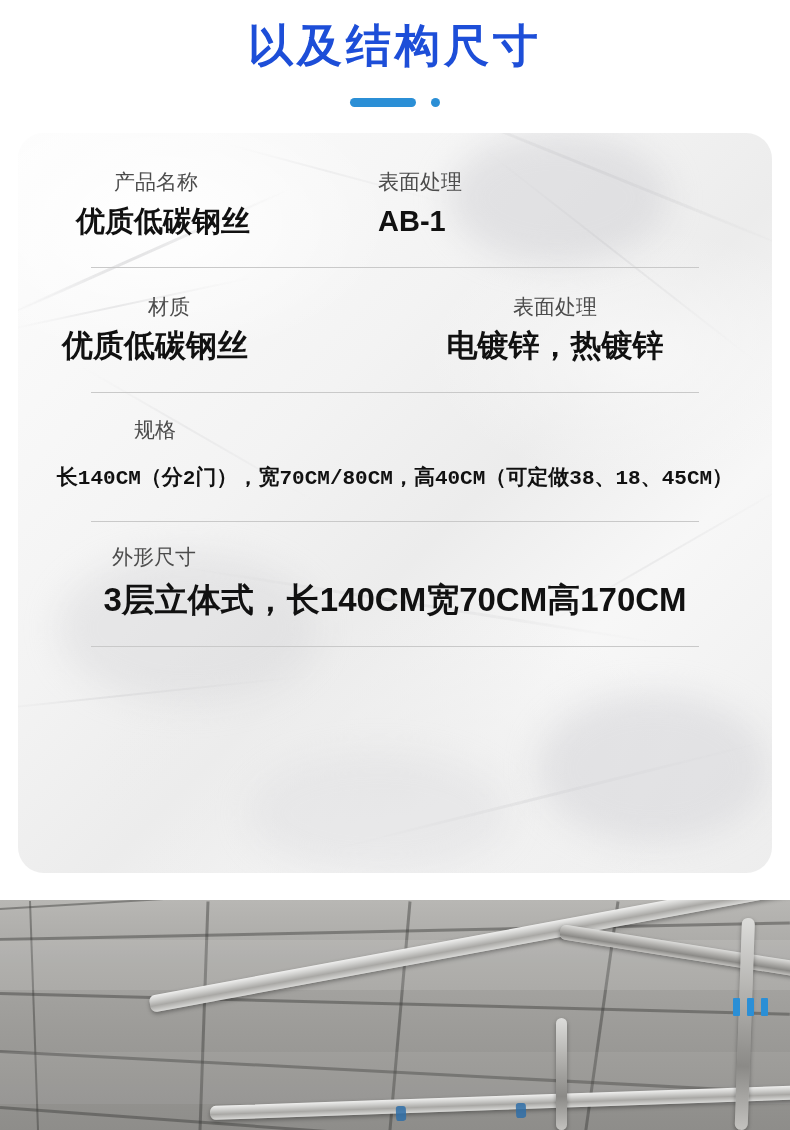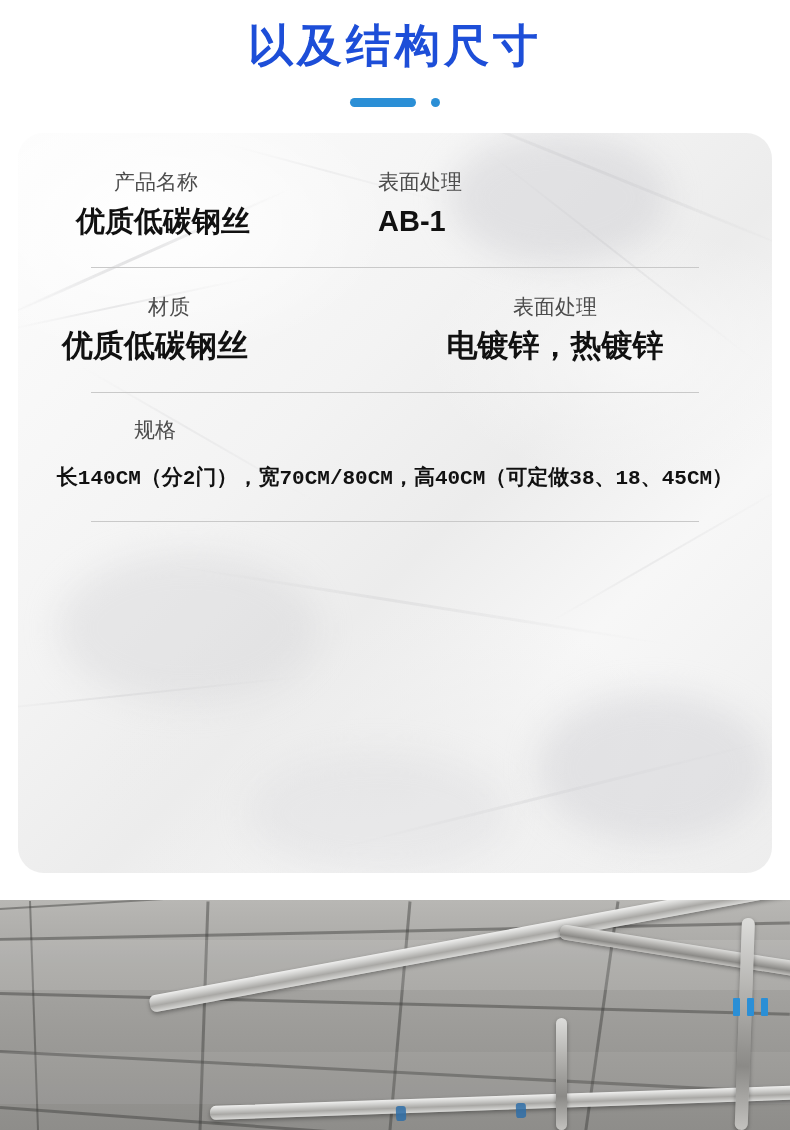--- a/index.html
+++ b/index.html
@@ -289,20 +289,29 @@
       <div class="row row3">
         <div class="row-inner">
           <div class="field">
             <div class="field-label">规格</div>
             <div class="field-value">长140CM（分2门），宽70CM/80CM，高40CM（可定做38、18、45CM）</div>
           </div>
         </div>
         <div class="divider"></div>
       </div>
 
+      <div class="row row4">
+        <div class="row-inner">
+          <div class="field">
+            <div class="field-label">外形尺寸</div>
+            <div class="field-value">3层立体式，长140CM宽70CM高170CM</div>
+          </div>
+        </div>
+        <div class="divider"></div>
+      </div>
 
     </div>
   </div>
 
   <div class="photo">
     <div class="photo-bg"></div>
 
     <div class="seam" style="left:0px; top:38px; width:790px; height:3px; transform:rotate(-1.2deg);"></div>
     <div class="seam" style="left:0px; top:92px; width:790px; height:3px; transform:rotate(1.5deg);"></div>
     <div class="seam" style="left:0px; top:150px; width:790px; height:3px; transform:rotate(3.0deg);"></div>

